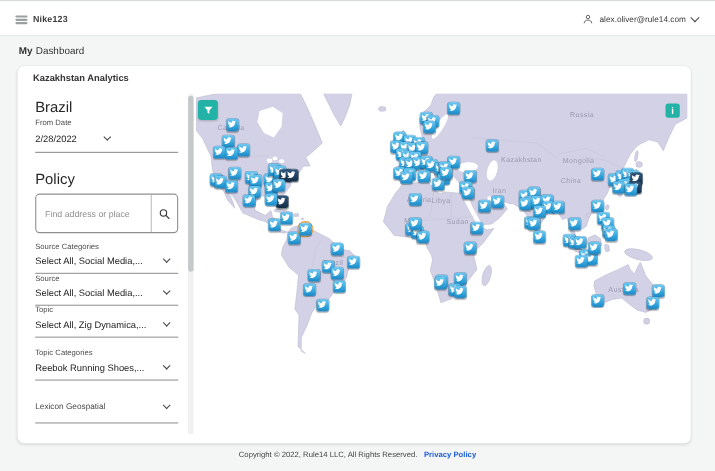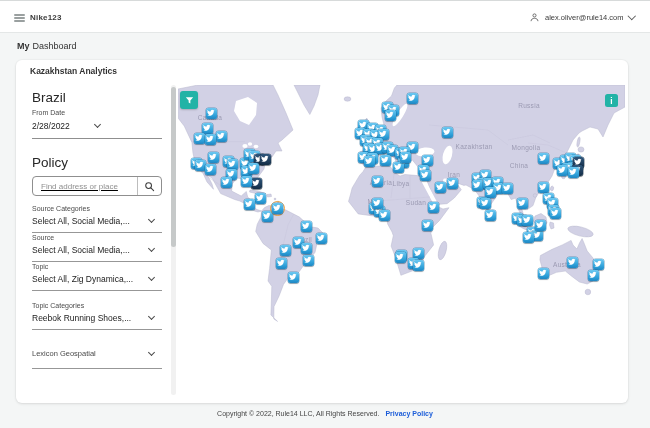--- a/index.html
+++ b/index.html
@@ -35,21 +35,21 @@
   #sb-content{position:absolute;left:4px;top:0;width:130px;}
   .sb-heading{font-size:13.5px;font-weight:500;color:#272727;margin-top:5px;line-height:15px;}
   #date-row{display:flex;margin-top:3px;border-bottom:1px solid #8f8f8f;padding-bottom:6px;}
   .date-col{display:flex;flex-direction:column;}
   .date-col.c1{width:76px;}
   .date-col.c2{width:54px;}
   .f-label{font-size:7px;color:#4a4a4a;line-height:9px;}
   .date-val{display:flex;align-items:center;justify-content:space-between;font-size:8.5px;color:#222;
             line-height:12px;margin-top:3px;padding-right:8px;cursor:pointer;}
   #search-heading{margin-top:16px;}
-  #search-box{margin-top:6px;height:20px;border:1px solid #8f8f8f;border-radius:4px;display:flex;align-items:stretch;background:#fff;text-decoration:underline;}
+  #search-box{margin-top:6px;height:36px;border:1px solid #8f8f8f;border-radius:4px;display:flex;align-items:stretch;background:#fff;}
   #search-input{flex:1;border:none;outline:none;background:transparent;font-size:8px;color:#333;padding:0 0 0 8px;min-width:0;}
   #search-input::placeholder{color:#8f8f8f;}
   #search-btn{width:24px;border-left:1px solid #bdbdbd;display:flex;align-items:center;justify-content:center;cursor:pointer;}
   #fields{margin-top:8px;}
   .fld{margin-bottom:0;}
   .fld:nth-child(4){margin-top:10px;}
   .fld:nth-child(5){margin-top:18px;}
   .fld-label{font-size:7px;color:#4a4a4a;line-height:9px;}
   .fld-control{display:flex;align-items:center;justify-content:space-between;border-bottom:1px solid #979797;
                padding:2px 8px 5px 0;cursor:pointer;}

